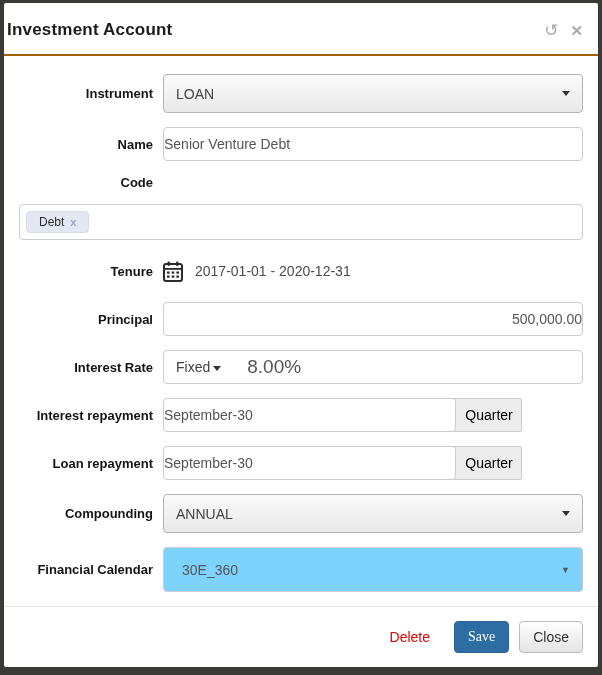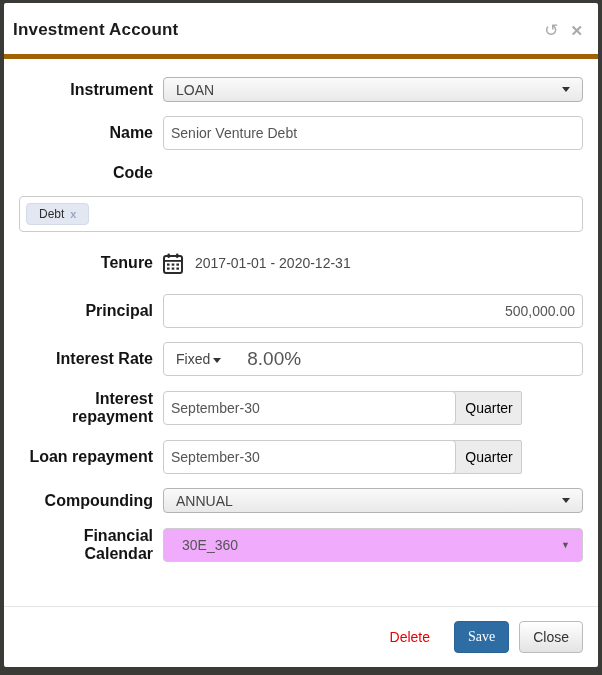--- a/index.html
+++ b/index.html
@@ -11,44 +11,44 @@
   }
   .modal {
     position:absolute; left:4px; top:3px; width:594px; height:664px;
     background:#ffffff;
     display:flex; flex-direction:column;
     border-radius:2px;
   }
   
   .modal-header {
     flex:0 0 auto;
-    padding:17px 15px 14px 9px;
-    border-bottom:5px solid #a16207;
+    padding:17px 15px 14px 3px;
+    border-bottom:2px solid #a16207;
     display:flex; align-items:center;
   }
   .modal-title { font-size:17px; font-weight:bold; color:#1c1c1c; letter-spacing:.2px; }
   .header-tools { margin-left:auto; display:flex; align-items:center; gap:12px; }
   .tool-icon { color:#a9a9a9; font-size:15px; line-height:1; cursor:pointer; font-weight:bold; }
   .tool-icon.undo { font-size:17px; font-weight:normal; }
   
   .modal-body { flex:1 1 auto; padding:18px 15px 4px 15px; }
   .form-group { display:flex; align-items:center; margin-bottom:14px; }
   .label-col {
     flex:0 0 144px; text-align:right; padding-right:10px;
-    font-size:16px; font-weight:bold; color:#141414;
+    font-size:13px; font-weight:bold; color:#141414;
   }
   .control-col { flex:1 1 auto; min-width:0; }
   .form-control {
     width:100%; height:34px; border:1px solid #ccc; border-radius:4px;
-    padding:6px 7px; font-size:14px; color:#555; background:#fff;
+    padding:6px 0; font-size:14px; color:#555; background:#fff;
     font-family:"Liberation Sans", sans-serif; outline:none; display:block;
   }
   
   .select-btn {
-    width:100%; height:25px; border:1px solid #b4b4b4; border-radius:4px;
+    width:100%; height:39px; border:1px solid #b4b4b4; border-radius:4px;
     background:linear-gradient(to bottom,#fafafa,#e9e9e9);
     display:flex; align-items:center; padding:0 12px; cursor:pointer;
     font-size:14px; color:#444;
   }
   .select-btn .caret {
     margin-left:auto; width:0; height:0;
     border-left:4px solid transparent; border-right:4px solid transparent;
     border-top:5px solid #333;
   }
   
@@ -81,22 +81,22 @@
   .input-group { display:flex; width:363px; max-width:100%; }
   .input-group .form-control { width:293px; flex:0 0 293px; position:relative; z-index:1; }
   .addon-btn {
     flex:0 0 70px; height:34px; margin-left:-4px; padding-left:4px;
     background:#ececec; border:1px solid #ccc; border-radius:0 2px 2px 0;
     display:flex; align-items:center; justify-content:center;
     font-size:14px; color:#000000; cursor:pointer;
   }
   
   .native-select {
-    width:100%; height:34px; border:1px solid #ccc; border-radius:4px;
-    background:#f0abfc; display:flex; align-items:center; padding:0 12px 0 18px;
+    width:100%; height:45px; border:1px solid #ccc; border-radius:4px;
+    background:#7dd3fc; display:flex; align-items:center; padding:0 12px 0 18px;
     font-size:14px; color:#555; cursor:pointer;
   }
   .native-select .mini-caret { margin-left:auto; font-size:9px; color:#555; }
   
   .modal-footer {
     flex:0 0 auto; border-top:1px solid #e5e5e5;
     padding:14px 15px; display:flex; align-items:center; justify-content:flex-end; gap:10px;
   }
   .delete-link { color:#e60000; font-size:14px; cursor:pointer; margin-right:14px; }
   .btn {

